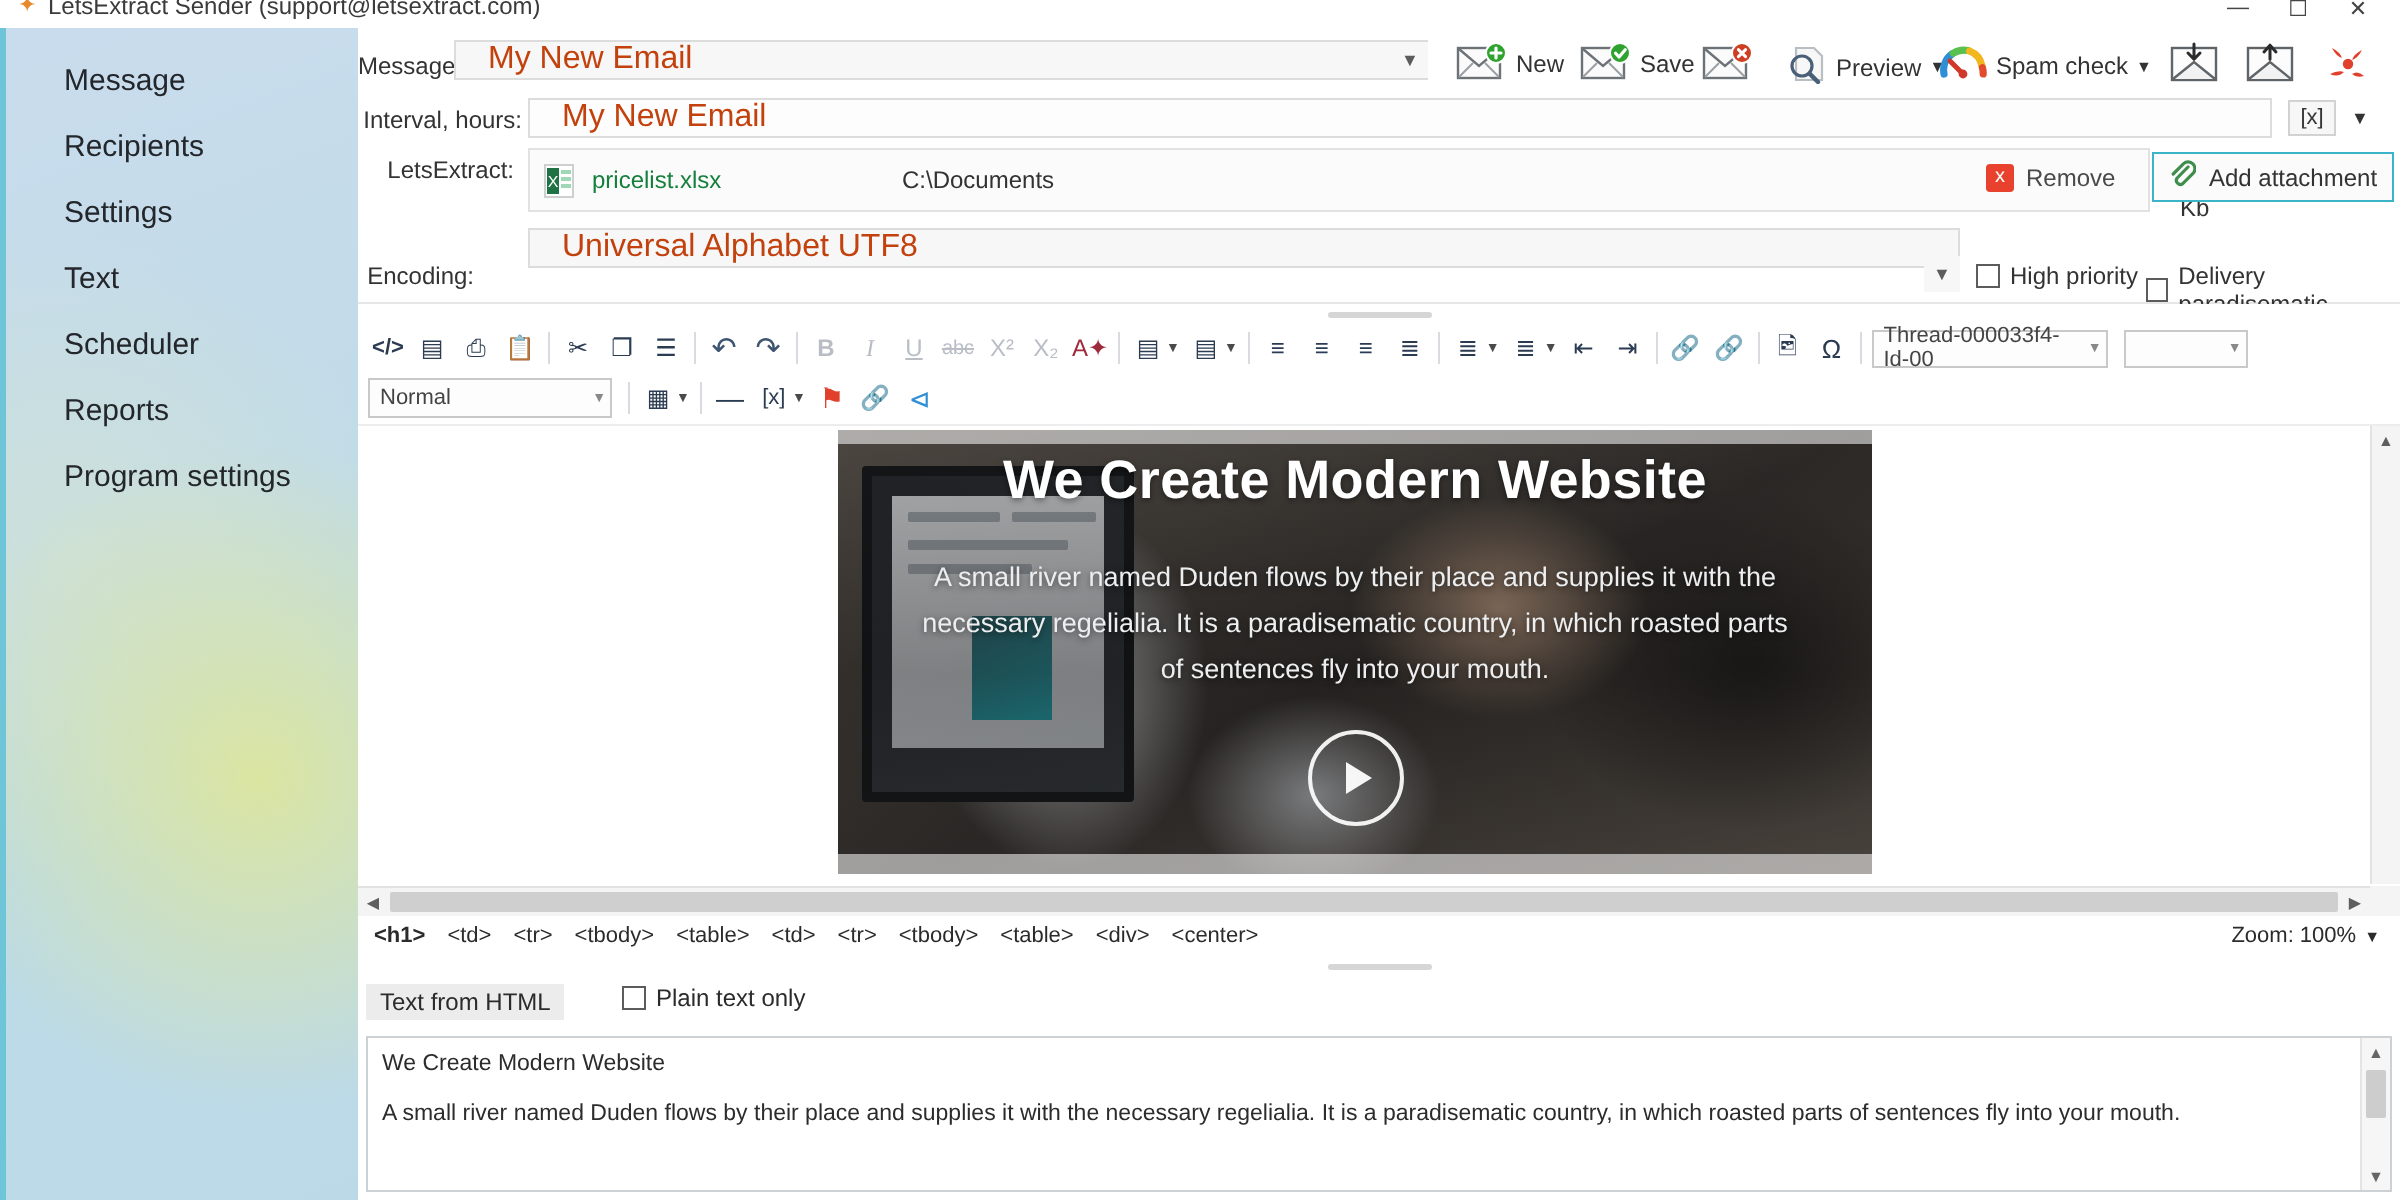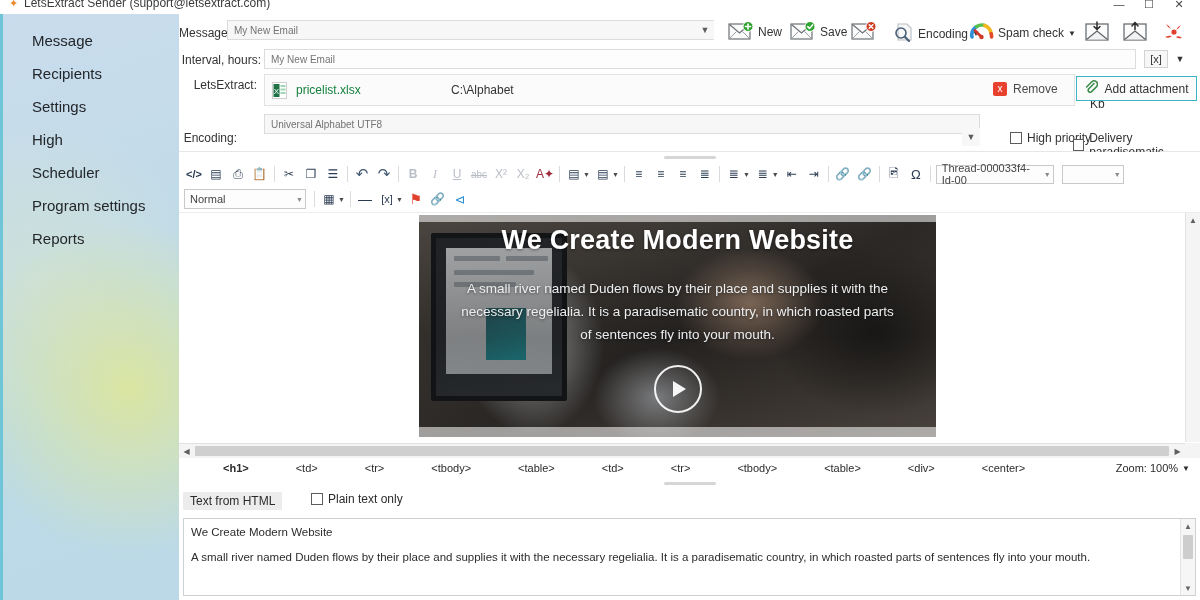--- a/index.html
+++ b/index.html
@@ -46,22 +46,22 @@
   
   .main { position:absolute; left:179px; top:14px; width:1021px; height:586px; background:#ffffff; }
 
   
   .form { position:relative; height:138px; background:#fff; border-bottom:1px solid #e6e6e6; }
 
   .lbl { position:absolute; font-size:12px; color:#333; text-align:right; white-space:nowrap; }
 
   .tinput {
     position:absolute; background:#f7f7f7; border:1px solid #dcdcdc;
-    font-family:"Liberation Sans", sans-serif; font-size:10px; color:#737373;
-    padding:0 6px; outline:none;
+    font-family:"Liberation Sans", sans-serif; font-size:16px; color:#c2410c;
+    padding:0 16px; outline:none;
   }
   .tinput.white { background:#fdfdfd; }
 
   .combo-arrow {
     position:absolute; width:18px; display:flex; align-items:center; justify-content:center;
     color:#5c5c5c; font-size:9px; background:#f7f7f7; border-left:0;
   }
 
   
   .tb-btn {
@@ -169,21 +169,21 @@
 
   .vscroll { position:absolute; right:0; top:0; width:15px; bottom:16px; background:#f4f4f4; border-left:1px solid #e2e2e2; }
   .vscroll .arr { height:15px; display:flex; align-items:center; justify-content:center; font-size:8px; color:#5f5f5f; }
   .hscroll { position:absolute; left:0; right:15px; bottom:0; height:15px; background:#f4f4f4; border-top:1px solid #e2e2e2; display:flex; align-items:center; }
   .hscroll .arr { width:15px; text-align:center; font-size:8px; color:#5f5f5f; }
   .hscroll .thumb { flex:1; height:10px; background:#cfcfcf; margin:0 1px; border-radius:1px; }
   .corner { position:absolute; right:0; bottom:0; width:15px; height:15px; background:#f4f4f4; }
 
   
   .tagbar { position:relative; height:20px; background:#fff; display:flex; align-items:center; padding-left:8px; gap:11px; }
-  .tag { font-size:11px; color:#2b2b2b; white-space:nowrap;margin-left:36px; }
+  .tag { font-size:11px; color:#2b2b2b; white-space:nowrap; }
   .tag.first { font-weight:bold; }
   .zoom { position:absolute; right:10px; font-size:11px; color:#2b2b2b; display:flex; align-items:center; gap:4px; }
 
   
   .lower { position:relative; background:#fff; }
   .tfh {
     position:absolute; left:4px; top:4px; height:18px; background:#ececec;
     display:flex; align-items:center; padding:0 7px; font-size:12px; color:#2b2b2b;
   }
   .plain { position:absolute; left:132px; top:4px; display:flex; align-items:center; gap:5px; font-size:12px; color:#2b2b2b; }
@@ -211,24 +211,24 @@
       <div class="wbtn">☐</div>
       <div class="wbtn">✕</div>
     </div>
   </div>
 
   <div class="sidebar">
     <div class="nav">
       <div class="nav-item"><span>Message</span></div>
       <div class="nav-item"><span>Recipients</span></div>
       <div class="nav-item"><span>Settings</span></div>
-      <div class="nav-item"><span>High</span></div>
+      <div class="nav-item"><span>Text</span></div>
       <div class="nav-item"><span>Scheduler</span></div>
+      <div class="nav-item"><span>Reports</span></div>
       <div class="nav-item"><span>Program settings</span></div>
-      <div class="nav-item"><span>Reports</span></div>
     </div>
   </div>
 
   <div class="main">
 
     <div class="form">
 
       <span class="lbl" style="left:0px; top:12px; width:45px;">Message:</span>
       <input class="tinput" style="left: 48px; top: 6px; width: 487px; height: 20px;" readonly="" value="My New Email">
       <div class="combo-arrow" style="left:517px; top:7px; height:18px; border:0;">▼</div>
@@ -272,21 +272,21 @@
       </div>
 
       <div class="tb-btn" style="left:713px; top:8px;">
         <span>
           <svg width="22" height="20" viewBox="0 0 22 20">
             <path d="M6 2 h9 l4 4 v12 h-13 z" fill="#f7f7f7" stroke="#b9bec2" stroke-width="1.1"></path>
             <circle cx="9" cy="11" r="5" fill="none" stroke="#4a5f78" stroke-width="1.6"></circle>
             <path d="M12.8 14.8 L17 19" stroke="#4a5f78" stroke-width="2.2" stroke-linecap="round"></path>
           </svg>
         </span>
-        <span>Encoding</span>
+        <span>Preview</span>
         <span style="font-size:8px;">▼</span>
       </div>
 
       <div class="tb-btn" style="left:791px; top:8px;">
         <span>
           <svg width="24" height="19" viewBox="0 0 24 19">
             <path d="M2 15 A10 10 0 0 1 6 5" fill="none" stroke="#2f8fd6" stroke-width="3.6" stroke-linecap="round"></path>
             <path d="M6.6 4.6 A10 10 0 0 1 14 3.3" fill="none" stroke="#59c04f" stroke-width="3.6" stroke-linecap="round"></path>
             <path d="M14.8 3.5 A10 10 0 0 1 21 11" fill="none" stroke="#f2b61e" stroke-width="3.6" stroke-linecap="round"></path>
             <path d="M21.2 11.8 A10 10 0 0 1 21.6 15" fill="none" stroke="#e24b2c" stroke-width="3.6" stroke-linecap="round"></path>
@@ -341,41 +341,41 @@
           <svg width="15" height="17" viewBox="0 0 15 17">
             <rect x="0.5" y="0.5" width="14" height="16" fill="#fff" stroke="#cfcfcf"></rect>
             <rect x="1.5" y="2" width="6" height="13" fill="#1f7244"></rect>
             <text x="4.5" y="11.5" font-size="8" fill="#fff" text-anchor="middle" font-family="Liberation Sans">X</text>
             <rect x="8.5" y="3" width="5" height="2" fill="#9ed8b6"></rect>
             <rect x="8.5" y="6.5" width="5" height="2" fill="#9ed8b6"></rect>
             <rect x="8.5" y="10" width="5" height="2" fill="#9ed8b6"></rect>
           </svg>
         </span>
         <span class="attach-name" style="left:31px; top:8px;">pricelist.xlsx</span>
-        <span class="attach-path" style="left:186px; top:8px;">C:\Alphabet</span>
+        <span class="attach-path" style="left:186px; top:8px;">C:\Documents</span>
         <span class="attach-size" style="left:825px; top:8px;">7 Kb</span>
       </div>
       <div class="remove-btn" style="left:814px; top:68px;">
         <span class="rm-ico">x</span>
         <span>Remove</span>
       </div>
       <div class="add-att" style="left:897px; top:62px; width:121px; height:25px;">
         <span>
           <svg width="14" height="14" viewBox="0 0 14 14">
             <path d="M10 3.5 L4.6 9 a2 2 0 0 0 2.8 2.8 L12.6 6.6 a3.4 3.4 0 0 0 -4.8 -4.8 L2.6 7" fill="none" stroke="#3f8e4e" stroke-width="1.6" stroke-linecap="round"></path>
           </svg>
         </span>
         <span>Add attachment</span>
       </div>
 
       <span class="lbl" style="left:0px; top:117px; width:58px;">Encoding:</span>
       <input class="tinput" style="left: 85px; top: 100px; width: 716px; height: 20px;" readonly="" value="Universal Alphabet UTF8">
       <div class="combo-arrow" style="left:783px; top:114px; height:18px;">▼</div>
 
-      <label class="chk" style="left:831px; top:117px;">
+      <label class="chk" style="left:809px; top:117px;">
         <span class="box"></span>
         <span>High priority</span>
       </label>
       <label class="chk" style="left:894px; top:117px;">
         <span class="box"></span>
         <span>Delivery paradisematic</span>
       </label>
     </div>
 
     <div class="splitter"></div>

